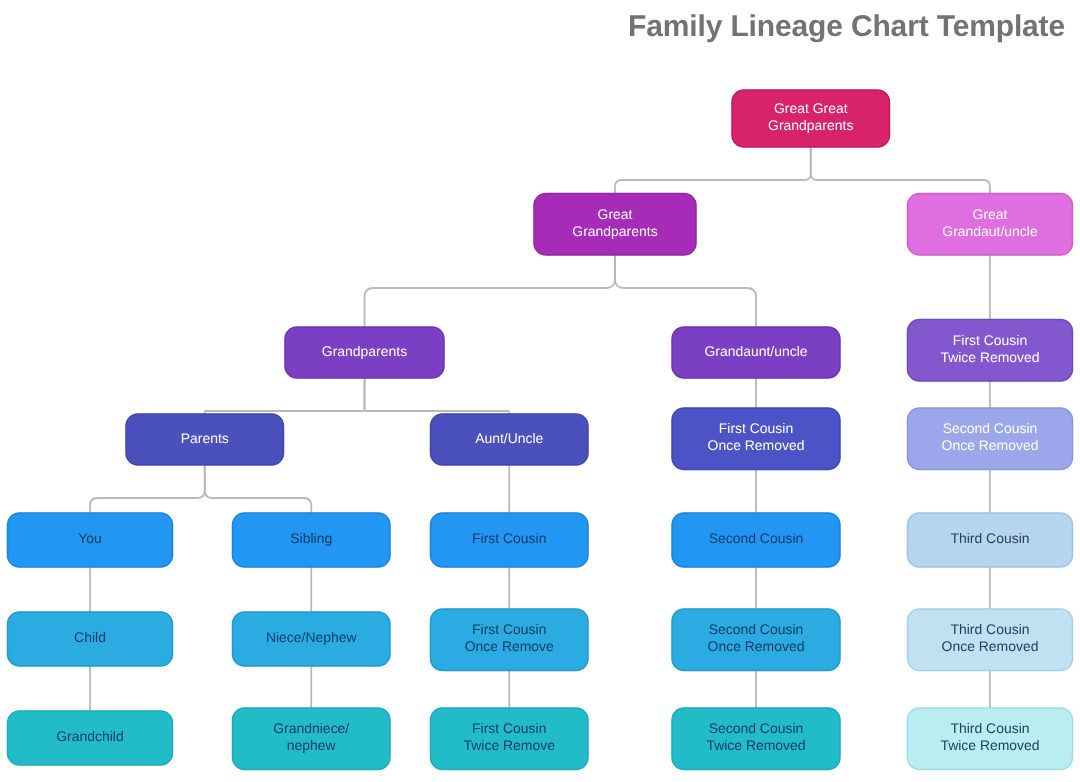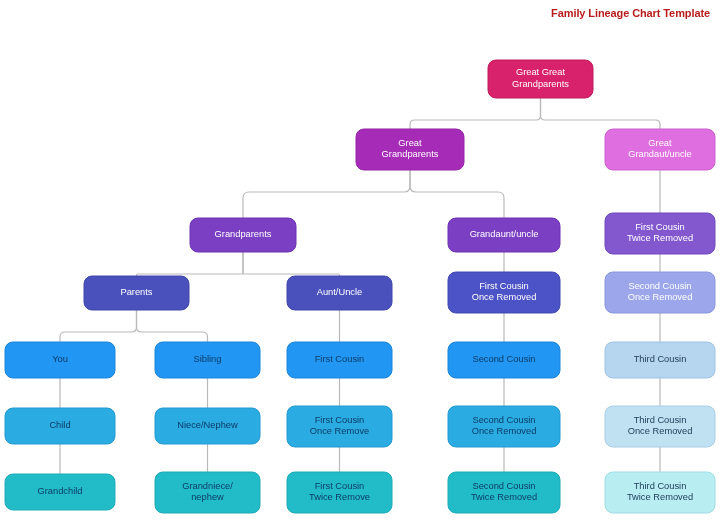--- a/index.html
+++ b/index.html
@@ -16,23 +16,23 @@
     overflow: hidden;
   }
   #chart-title {
     position: absolute;
     left: 0;
     top: 7px;
     width: 715px;
     text-align: right;
     padding-right: 5px;
     box-sizing: border-box;
-    font-size: 11px;
+    font-size: 20px;
     font-weight: bold;
-    color: #b91c1c;
+    color: #737373;
     letter-spacing: -0.1px;
   }
   svg#tree {
     position: absolute;
     left: 0;
     top: 0;
   }
   .connector {
     fill: none;
     stroke: #b9b9b9;

